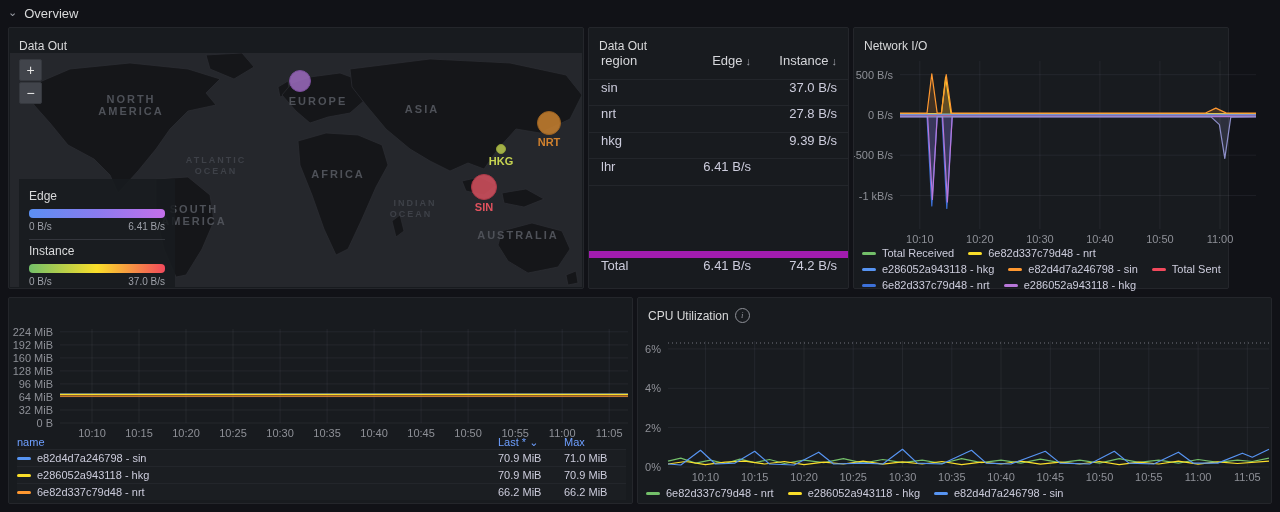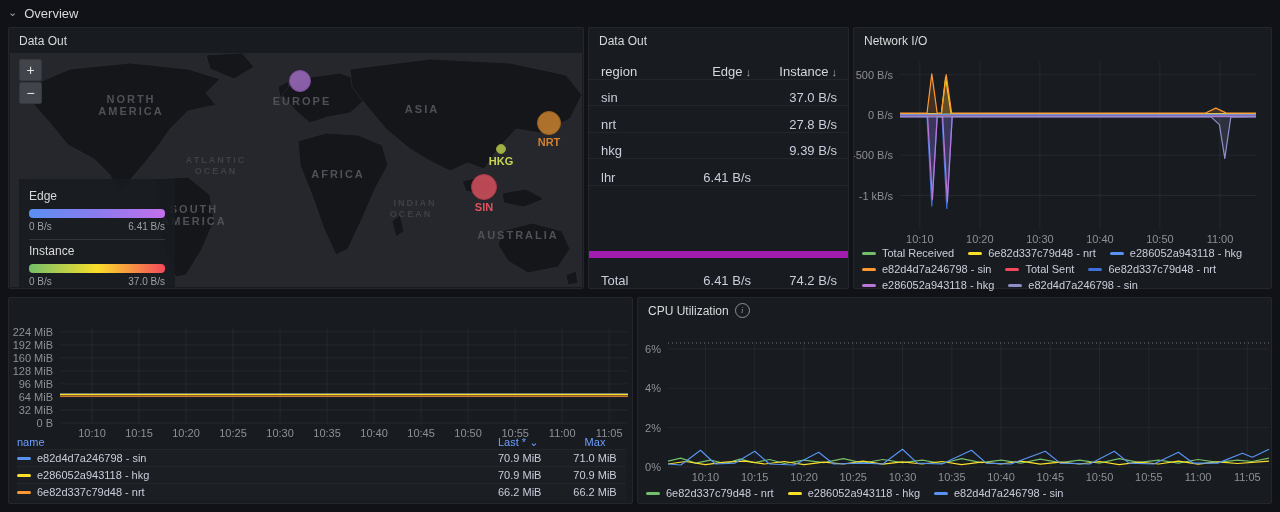--- a/index.html
+++ b/index.html
@@ -1,59 +1,59 @@
 <!DOCTYPE html>
 <html><head>
 <meta charset="utf-8">
 <style>
   html,body{margin:0;padding:0}
   body{width:1280px;height:512px;background:#111217;font-family:"Liberation Sans",sans-serif;color:#ccccdc;position:relative;overflow:hidden}
   .row-header{position:absolute;left:8px;top:0;height:26px;display:flex;align-items:center;gap:7px;font-size:13px;font-weight:500;color:#d8d9da;cursor:pointer}
   .row-header .chev{font-size:11px;color:#9da0a8;transform:translateY(-1px)}
   .panel{position:absolute;background:#181b1f;border:1px solid #24262b;border-radius:2px;box-sizing:border-box}
-  .panel-title{height:25px;display:flex;align-items:center;gap:6px;padding:0 10px;font-size:12px;font-weight:500;color:#d8d9da;white-space:nowrap}
+  .panel-title{height:25px;display:flex;align-items:flex-end;gap:6px;padding:0 10px;font-size:12px;font-weight:500;color:#d8d9da;white-space:nowrap}
   .info-ic{width:13px;height:13px;border:1px solid #8e9097;border-radius:50%;color:#8e9097;font-size:9px;line-height:13px;text-align:center;font-style:italic;font-family:"Liberation Serif",serif}
   
   .map{position:absolute;left:1px;right:1px;top:25px;bottom:1px;background:#25272c;overflow:hidden}
   .map svg.base{position:absolute;left:0;top:0}
   .map-label{position:absolute;transform:translateX(-50%);font-weight:700;letter-spacing:2px;white-space:nowrap;pointer-events:none}
   .map-label.continent{color:#4e5158;font-size:11px}
   .map-label.ocean{color:#3e4148;font-size:9px}
   .marker{position:absolute;border-radius:50%;opacity:.85;box-sizing:border-box}
   .marker-label{position:absolute;transform:translateX(-50%);font-size:11px;font-weight:700}
   .zoomctl{position:absolute;left:9px;top:6px;width:23px;display:flex;flex-direction:column;gap:1px;z-index:5}
   .zoomctl button{width:23px;height:22px;background:#41444b;color:#e6e6e6;border:1px solid #35383e;font-size:14px;line-height:1;border-radius:2px;cursor:pointer;padding:0}
   .maplegend{position:absolute;left:9px;top:126px;width:156px;background:rgba(24,27,31,.88);padding:6px 10px 2px;z-index:5;box-sizing:border-box}
   .maplegend .sec{padding:4px 0 7px;border-bottom:1px solid rgba(204,204,220,.15)}
   .maplegend .sec:last-child{border-bottom:1px solid rgba(204,204,220,.15)}
   .maplegend .ttl{font-size:12px;color:#d8d9da;margin-bottom:6px}
   .gbar{height:9px;border-radius:4px;margin-bottom:3px}
   .gminmax{display:flex;justify-content:space-between;font-size:10px;color:#9da0a8}
   
   .tbl-wrap{position:absolute;left:0;right:0;top:25px;bottom:0;display:flex;flex-direction:column;font-size:13px}
-  .trow{display:flex;align-items:flex-end;height:25.5px;border-bottom:1px solid #23262b;padding:0 11px 0 12px}
+  .trow{display:flex;align-items:flex-start;height:25.5px;border-bottom:1px solid #23262b;padding:0 11px 0 12px}
   .trow .c1{flex:0 0 78px}
   .trow .c2{flex:0 0 72px;text-align:right}
   .trow .c3{flex:1;text-align:right}
   .thead{color:#d5d6da;font-weight:500}
   .thead .sort{font-size:11px;color:#9da0a8;margin-left:3px}
   .tspacer{flex:1}
   .trow.total{border-top:7px solid #a21caf;border-bottom:none;height:30px}
   
   svg text.tick{fill:#8e9097;font-size:11px;font-family:"Liberation Sans",sans-serif}
   .legend{position:absolute;left:8px;right:4px;display:flex;flex-wrap:wrap;column-gap:14px;row-gap:3px;font-size:11px;color:#ccccdc;line-height:13px}
   .legend .li{display:inline-flex;align-items:center;gap:6px;cursor:pointer;white-space:nowrap}
   .legend .li i{display:inline-block;width:14px;height:3px;border-radius:2px}
   
   .mlt{position:absolute;left:8px;right:6px;bottom:3px;font-size:11px}
   .mlt .hrow,.mlt .r{display:flex;align-items:center;height:16px}
   .mlt .hrow{color:#6e9fff;height:14px}
   .mlt .name{flex:1;display:flex;align-items:center;gap:6px;white-space:nowrap;overflow:hidden}
   .mlt .v1{flex:0 0 66px;text-align:left}
-  .mlt .v2{flex:0 0 62px;text-align:center}
+  .mlt .v2{flex:0 0 62px;text-align:left}
   .mlt .r{background:rgba(255,255,255,0.015);border-top:1px solid rgba(204,204,220,0.05)}
   .mlt i{display:inline-block;width:14px;height:3px;border-radius:2px}
 </style>
 </head>
 <body>
 
 <div class="row-header">
   <span class="chev">⌄</span>
   <span>Overview</span>
 </div>
@@ -78,21 +78,21 @@
         <path d="M382,168 L390,162 L394,178 L386,184 Z"></path>
         <path d="M492,178 L522,170 L552,178 L560,196 L548,214 L518,220 L498,208 L488,192 Z"></path>
         <path d="M556,222 L566,218 L568,230 L558,232 Z"></path>
       </g>
     </svg>
     <div id="map-labels">
         <div class="map-label continent" style="left: 121px; top: 40px;">NORTH</div>
         <div class="map-label continent" style="left: 121px; top: 52px;">AMERICA</div>
         <div class="map-label continent" style="left: 184px; top: 150px;">SOUTH</div>
         <div class="map-label continent" style="left: 184px; top: 162px;">AMERICA</div>
-        <div class="map-label continent" style="left: 292px; top: 42px;">EUROPE</div>
+        <div class="map-label continent" style="left: 308px; top: 42px;">EUROPE</div>
         <div class="map-label continent" style="left: 412px; top: 50px;">ASIA</div>
         <div class="map-label continent" style="left: 328px; top: 115px;">AFRICA</div>
         <div class="map-label continent" style="left: 508px; top: 176px;">AUSTRALIA</div>
         <div class="map-label ocean" style="left: 206px; top: 102px;">ATLANTIC</div>
         <div class="map-label ocean" style="left: 206px; top: 113px;">OCEAN</div>
         <div class="map-label ocean" style="left: 401px; top: 145px; padding-left: 8px;">INDIAN</div>
         <div class="map-label ocean" style="left: 401px; top: 156px;">OCEAN</div>
       </div>
     <div id="map-markers">
         <div class="marker" style="left: 279px; top: 17px; width: 22px; height: 22px; background: rgb(157, 107, 191); border: 1.5px solid rgb(138, 86, 176);"></div>
@@ -160,21 +160,21 @@
       </div>
       <div class="tspacer"></div>
       <div class="trow total">
         <div class="c1">Total</div>
         <div class="c2">6.41 B/s</div>
         <div class="c3">74.2 B/s</div>
       </div>
     </div>
 </div>
 
-<div class="panel" style="left:853px;top:27px;width:419px;height:262px">
+<div class="panel" style="left:853px;top:27px;width:376px;height:262px">
   <div class="panel-title">
       <span>Network I/O</span>
     </div>
   <svg width="417" height="192" style="position:absolute;left:0;top:25px">
       <line x1="65.8" x2="65.8" y1="8" y2="176" stroke="rgba(204,204,220,0.07)"></line>
       <text x="65.8" y="190" text-anchor="middle" class="tick">10:10</text>
       <line x1="125.8" x2="125.8" y1="8" y2="176" stroke="rgba(204,204,220,0.07)"></line>
       <text x="125.8" y="190" text-anchor="middle" class="tick">10:20</text>
       <line x1="185.9" x2="185.9" y1="8" y2="176" stroke="rgba(204,204,220,0.07)"></line>
       <text x="185.9" y="190" text-anchor="middle" class="tick">10:30</text>

